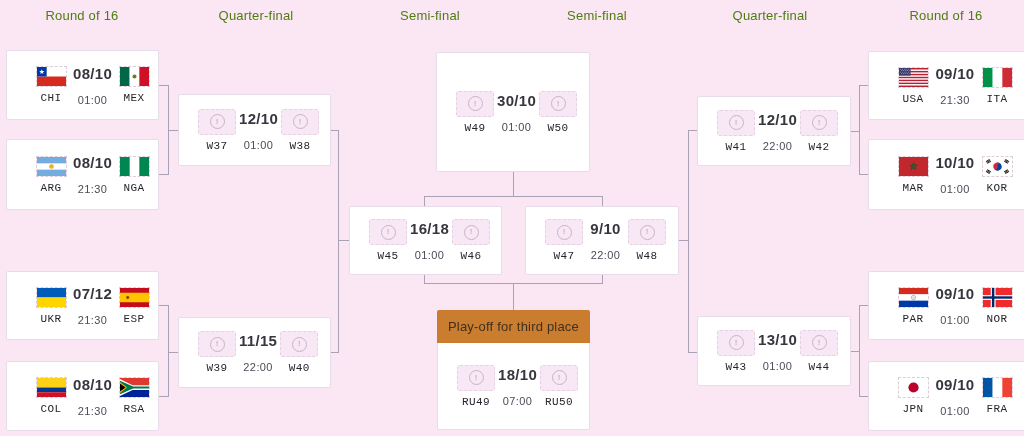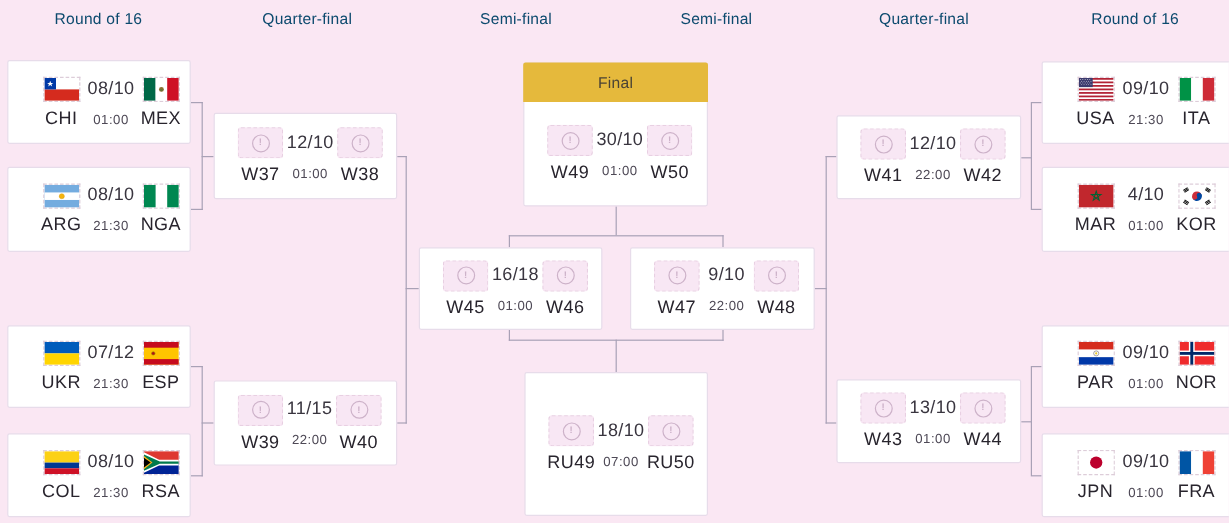--- a/index.html
+++ b/index.html
@@ -4,21 +4,21 @@
 <style>
   html,body{margin:0;padding:0;}
   body{
     width:1024px;height:436px;position:relative;overflow:hidden;
     background:#fae7f3;
     font-family:"Liberation Sans", sans-serif;
     -webkit-font-smoothing:antialiased;
   }
   .col-title{
     position:absolute;top:8px;transform:translateX(-50%);
-    font-size:13px;color:#0c4a6e;letter-spacing:.2px;white-space:nowrap;
+    font-size:13px;color:#4d7c0f;letter-spacing:.2px;white-space:nowrap;
   }
   .ct1{left:82px}.ct2{left:256px}.ct3{left:430px}.ct4{left:597px}.ct5{left:770px}.ct6{left:946px}
 
   .connector{position:absolute;background:#a9a1b6;}
 
   .match{
     position:absolute;background:#fff;border:1px solid #e7dcea;border-radius:2px;
     box-sizing:border-box;display:flex;flex-direction:column;
   }
   .match-header{
@@ -40,24 +40,24 @@
   .ph{
     width:38px;height:26px;box-sizing:border-box;background:#f8e7f4;border:1px dashed #e8d0e2;
     border-radius:3px;display:flex;align-items:center;justify-content:center;
   }
   .ph-c{
     width:13px;height:13px;border:1px solid #cdb2c9;border-radius:50%;
     display:flex;align-items:center;justify-content:center;
     font-size:8px;color:#cdb2c9;font-weight:700;line-height:1;
   }
   .code{
-    margin-top:5px;font-size:15px;color:#28242d;letter-spacing:.4px;white-space:nowrap;
+    margin-top:5px;font-size:11px;color:#28242d;letter-spacing:.4px;white-space:nowrap;font-family:Liberation Mono, monospace;
   }
   .when{flex:1;display:flex;flex-direction:column;align-items:center;justify-content:center;}
-  .date{font-size:15px;font-weight:400;color:#39353f;letter-spacing:.3px;}
+  .date{font-size:15px;font-weight:700;color:#39353f;letter-spacing:.3px;}
   .time{margin-top:12px;font-size:11px;color:#4e4956;letter-spacing:.4px;}
 </style>
 </head>
 <body>
 
 <span class="col-title ct1">Round of 16</span>
 <span class="col-title ct2">Quarter-final</span>
 <span class="col-title ct3">Semi-final</span>
 <span class="col-title ct4">Semi-final</span>
 <span class="col-title ct5">Quarter-final</span>
@@ -288,41 +288,41 @@
         </div>
         <div class="team">
           <span class="ph">
             <span class="ph-c">!</span>
           </span>
           <span class="code">W48</span>
         </div>
       </div>
     </div>
     <div class="match tbd-card" style="left: 436px; top: 52px; width: 154px; height: 120px;">
-      <div class="match-header hdr-final">Final</div>
       <div class="match-body">
         <div class="team">
           <span class="ph">
             <span class="ph-c">!</span>
           </span>
           <span class="code">W49</span>
         </div>
         <div class="when">
           <div class="date">30/10</div>
           <div class="time">01:00</div>
         </div>
         <div class="team">
           <span class="ph">
             <span class="ph-c">!</span>
           </span>
           <span class="code">W50</span>
         </div>
       </div>
     </div>
     <div class="match tbd-card" style="left: 437px; top: 310px; width: 153px; height: 120px;">
+      <div class="match-header hdr-third">Play-off for third place</div>
       <div class="match-body">
         <div class="team">
           <span class="ph">
             <span class="ph-c">!</span>
           </span>
           <span class="code">RU49</span>
         </div>
         <div class="when">
           <div class="date">18/10</div>
           <div class="time">07:00</div>
@@ -438,21 +438,21 @@
         <div class="team">
           <span class="flag">
             <svg width="29" height="19" viewBox="0 0 30 20" preserveAspectRatio="none">
               <rect width="30" height="20" fill="#c1272d"></rect>
               <path d="M15 5.6 L17.5 13.4 L10.9 8.6 L19.1 8.6 L12.5 13.4 Z" fill="none" stroke="#006233" stroke-width="0.9"></path>
             </svg>
           </span>
           <span class="code">MAR</span>
         </div>
         <div class="when">
-          <div class="date">4/10</div>
+          <div class="date">10/10</div>
           <div class="time">01:00</div>
         </div>
         <div class="team">
           <span class="flag">
             <svg width="29" height="19" viewBox="0 0 30 20" preserveAspectRatio="none">
               <rect width="30" height="20" fill="#fff"></rect>
               <g transform="rotate(-24 15 10)">
                 <path d="M10.8 10 A4.2 4.2 0 0 1 19.2 10 Z" fill="#cd2e3a"></path>
                 <path d="M10.8 10 A4.2 4.2 0 0 0 19.2 10 Z" fill="#0047a0"></path>
                 <circle cx="12.9" cy="10" r="2.1" fill="#cd2e3a"></circle>

